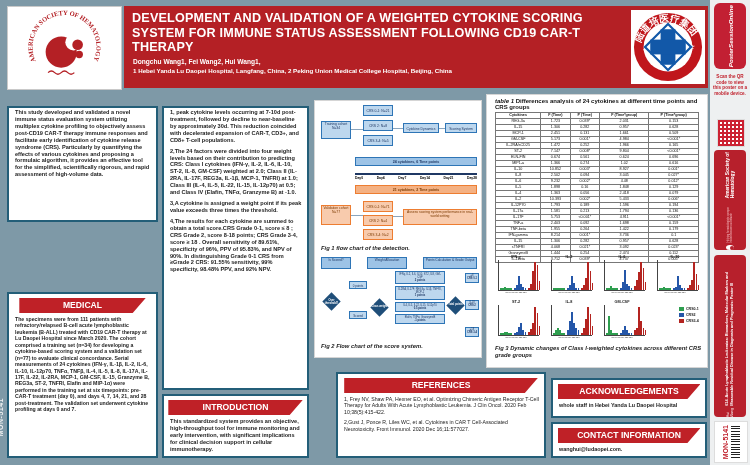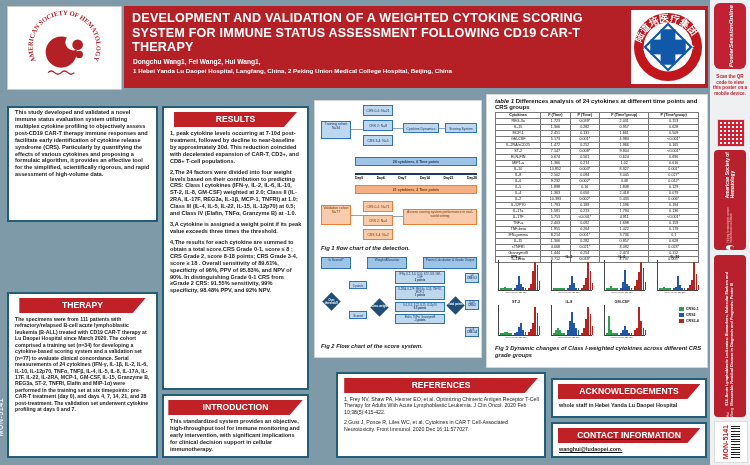--- a/index.html
+++ b/index.html
@@ -122,28 +122,27 @@
       </svg>
     </div>
   </div>
 
   <div class="box" style="left:7px;top:106px;width:151px;height:116px;">
     <div class="btxt">This study developed and validated a novel immune status evaluation system utilizing multiplex cytokine profiling to objectively assess post-CD19 CAR-T therapy immune responses and facilitate early identification of cytokine release syndrome (CRS). Particularly by quantifying the effects of various cytokines and proposing a formulaic algorithm, it provides an effective tool for the simplified, scientifically rigorous, and rapid assessment of high-volume data.</div>
   </div>
 
 
   <div class="box" style="left:7px;top:292px;width:151px;height:166px;">
-    <div class="ribbon">THERAPY</div>
+    <div class="ribbon">MEDICAL</div>
     <div class="btxt" style="font-size:5.2px;">The specimens were from 111 patients with refractory/relapsed B-cell acute lymphoblastic leukemia (B-ALL) treated with CD19 CAR-T therapy at Lu Daopei Hospital since March 2020. The cohort comprised a training set (n=34) for developing a cytokine-based scoring system and a validation set (n=77) to evaluate clinical concordance. Serial measurements of 24 cytokines (IFN-γ, IL-1β, IL-2, IL-6, IL-10, IL-12p70, TNFα, TNFβ, IL-4, IL-5, IL-8, IL-17A, IL-17F, IL-22, IL-2RA, MCP-1, GM-CSF, IL-15, Granzyme B, REG3a, ST-2, TNFRI, Elafin and MIP-1α) were performed in the training set at six timepoints: pre-CAR-T treatment (day 0), and days 4, 7, 14, 21, and 28 post-treatment. The validation set underwent cytokine profiling at days 0 and 7.</div>
   </div>
 
   <div id="left-code" class="vtext">MON-5141</div>
 
   <div class="box" style="left:162px;top:106px;width:147px;height:284px;">
-    <div class="ribbon">RESULTS</div>
     <div class="btxt">
         <p>1, peak cytokine levels occurring at 7-10d post-treatment, followed by decline to near-baseline by approximately 30d. This reduction coincided with decelerated expansion of CAR-T, CD3+, and CD8+ T-cell populations.</p>
         <p>2,The 24 factors were divided into four weight levels based on their contribution to predicting CRS: Class I cytokines (IFN-γ, IL-2, IL-6, IL-10, ST-2, IL-8, GM-CSF) weighted at 2.0; Class II (IL-2RA, IL-17F, REG3a, IL-1β, MCP-1, TNFRI) at 1.0; Class III (IL-4, IL-5, IL-22, IL-15, IL-12p70) at 0.5; and Class IV (Elafin, TNFα, Granzyme B) at -1.0.</p>
         <p>3,A cytokine is assigned a weight point if its peak value exceeds three times the threshold.</p>
         <p>4,The results for each cytokine are summed to obtain a total score.CRS Grade 0-1, score ≤ 8 ; CRS Grade 2, score 8-18 points; CRS Grade 3-4, score ≥ 18 . Overall sensitivity of 89.61%, specificity of 96%, PPV of 95.83%, and NPV of 90%. In distinguishing Grade 0-1 CRS from ≥Grade 2 CRS: 91.55% sensitivity, 99% specificity, 98.48% PPV, and 92% NPV.</p>
       </div>
   </div>
 
   <div class="box" style="left:162px;top:394px;width:147px;height:64px;">
     <div class="ribbon wide">INTRODUCTION</div>
@@ -651,21 +650,21 @@
   </div>
 
   <div class="box" style="left:336px;top:372px;width:210px;height:86px;">
     <div class="ribbon wide">REFERENCES</div>
     <div class="btxt" style="font-weight:normal;font-size:5.2px;">
         <p>1, Frey NV, Shaw PA, Hexner EO, et al. Optimizing Chimeric Antigen Receptor T-Cell Therapy for Adults With Acute Lymphoblastic Leukemia. J Clin Oncol. 2020 Feb 10;38(5):415-422.</p>
         <p>2,Gust J, Ponce R, Liles WC, et al. Cytokines in CAR T Cell-Associated Neurotoxicity. Front Immunol. 2020 Dec 16;11:577027.</p>
       </div>
   </div>
 
-  <div class="box" style="left:551px;top:422px;width:156px;height:36px;text-decoration:underline;">
+  <div class="box" style="left:551px;top:422px;width:156px;height:36px;">
     <div class="ribbon wide">CONTACT INFORMATION</div>
     <div class="btxt" style="font-size:5.4px;">wanghui@ludaopei.com.</div>
   </div>
 
   <div id="side-strip">
     <div id="pso-badge">
       <div class="vtext">PosterSessionOnline</div>
     </div>
     <div id="scan-note">Scan the QR code to view this poster on a mobile device.</div>
     <div id="qr"></div>

